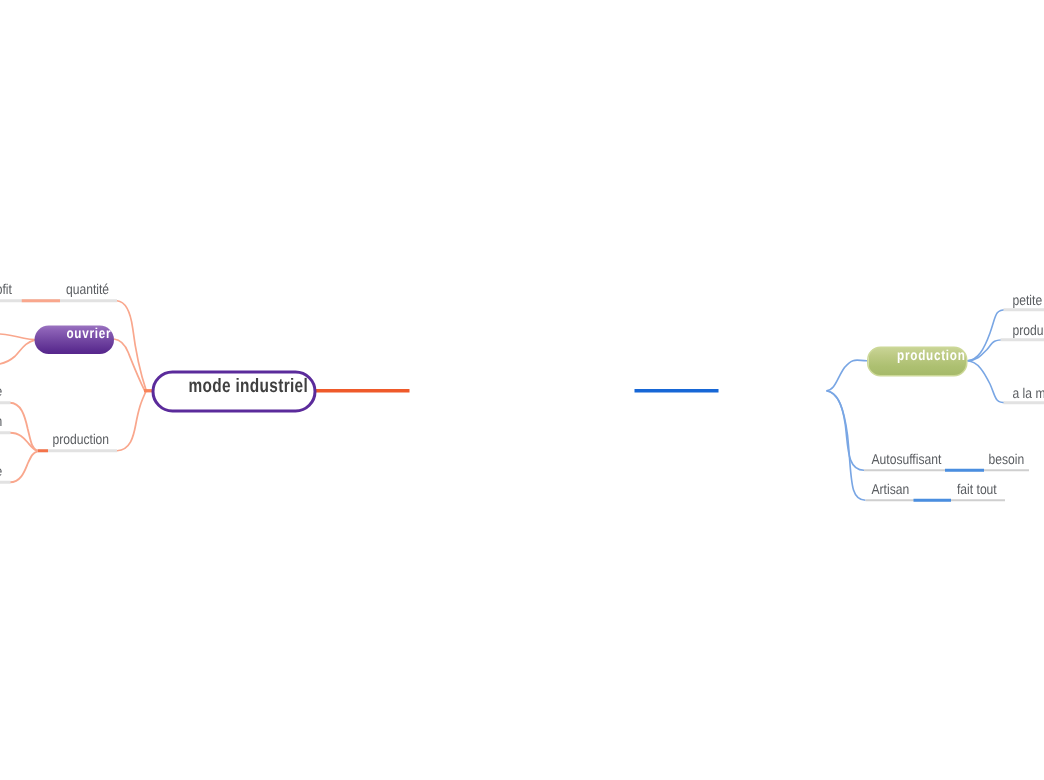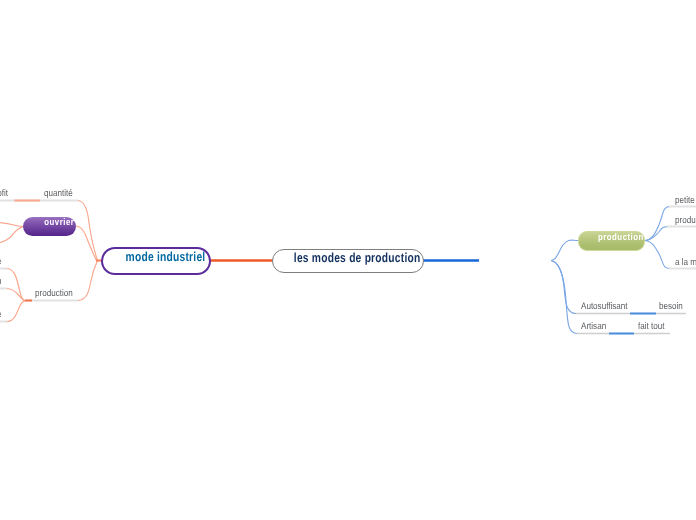--- a/index.html
+++ b/index.html
@@ -11,21 +11,21 @@
   .pilltext > span{transform:scaleX(0.82);letter-spacing:.62px;}
 
   #root-node{
     left:272px;top:248.5px;width:152px;height:24px;
     border:1px solid #7e7e7e;border-radius:12px;background:#fff;
     color:#13305e;font-weight:bold;font-size:13px;
   }
   #node-industriel{
     left:101px;top:246.5px;width:110px;height:28px;
     border:2.5px solid #5b2b9b;border-radius:14px;background:#fff;
-    color:#0369a1;font-weight:bold;font-size:13px;
+    color:#404040;font-weight:bold;font-size:13px;
   }
   #node-artisanal{
     left:478px;top:246.5px;width:73px;height:28px;
     border:2.5px solid #049a45;border-radius:14px;background:#fff;
     color:#13305e;font-weight:bold;font-size:13px;
   }
   #node-ouvrier{
     left:23px;top:216.5px;width:53px;height:19px;
     border-radius:9.5px;
     background:linear-gradient(180deg,#9b74c0 0%,#8a5fb5 18%,#7044a0 55%,#5b2c90 88%,#57268c 100%);
@@ -91,23 +91,20 @@
       <path d="M667,226.5 L696,226.5" stroke="#e2e2e2" stroke-width="2"></path>
       <path d="M669,268.5 L696,268.5" stroke="#e2e2e2" stroke-width="2"></path>
 
       <path d="M576,313.5 L686,313.5" stroke="#cfcfcf" stroke-width="1.3"></path>
       <path d="M630,313.5 L656,313.5" stroke="#4a8ee0" stroke-width="2"></path>
       <path d="M577,333.5 L670,333.5" stroke="#cfcfcf" stroke-width="1.3"></path>
       <path d="M609,333.5 L634,333.5" stroke="#4a8ee0" stroke-width="2"></path>
     </g>
   </svg>
 
-  <div class="node" id="root-node">
-    <span>les modes de production</span>
-  </div>
   <div class="node" id="node-industriel">
     <span>mode industriel</span>
   </div>
   <div class="node pilltext" id="node-ouvrier">
     <span>ouvrier</span>
   </div>
   <div class="node pilltext" id="node-production-r">
     <span>production</span>
   </div>
 

